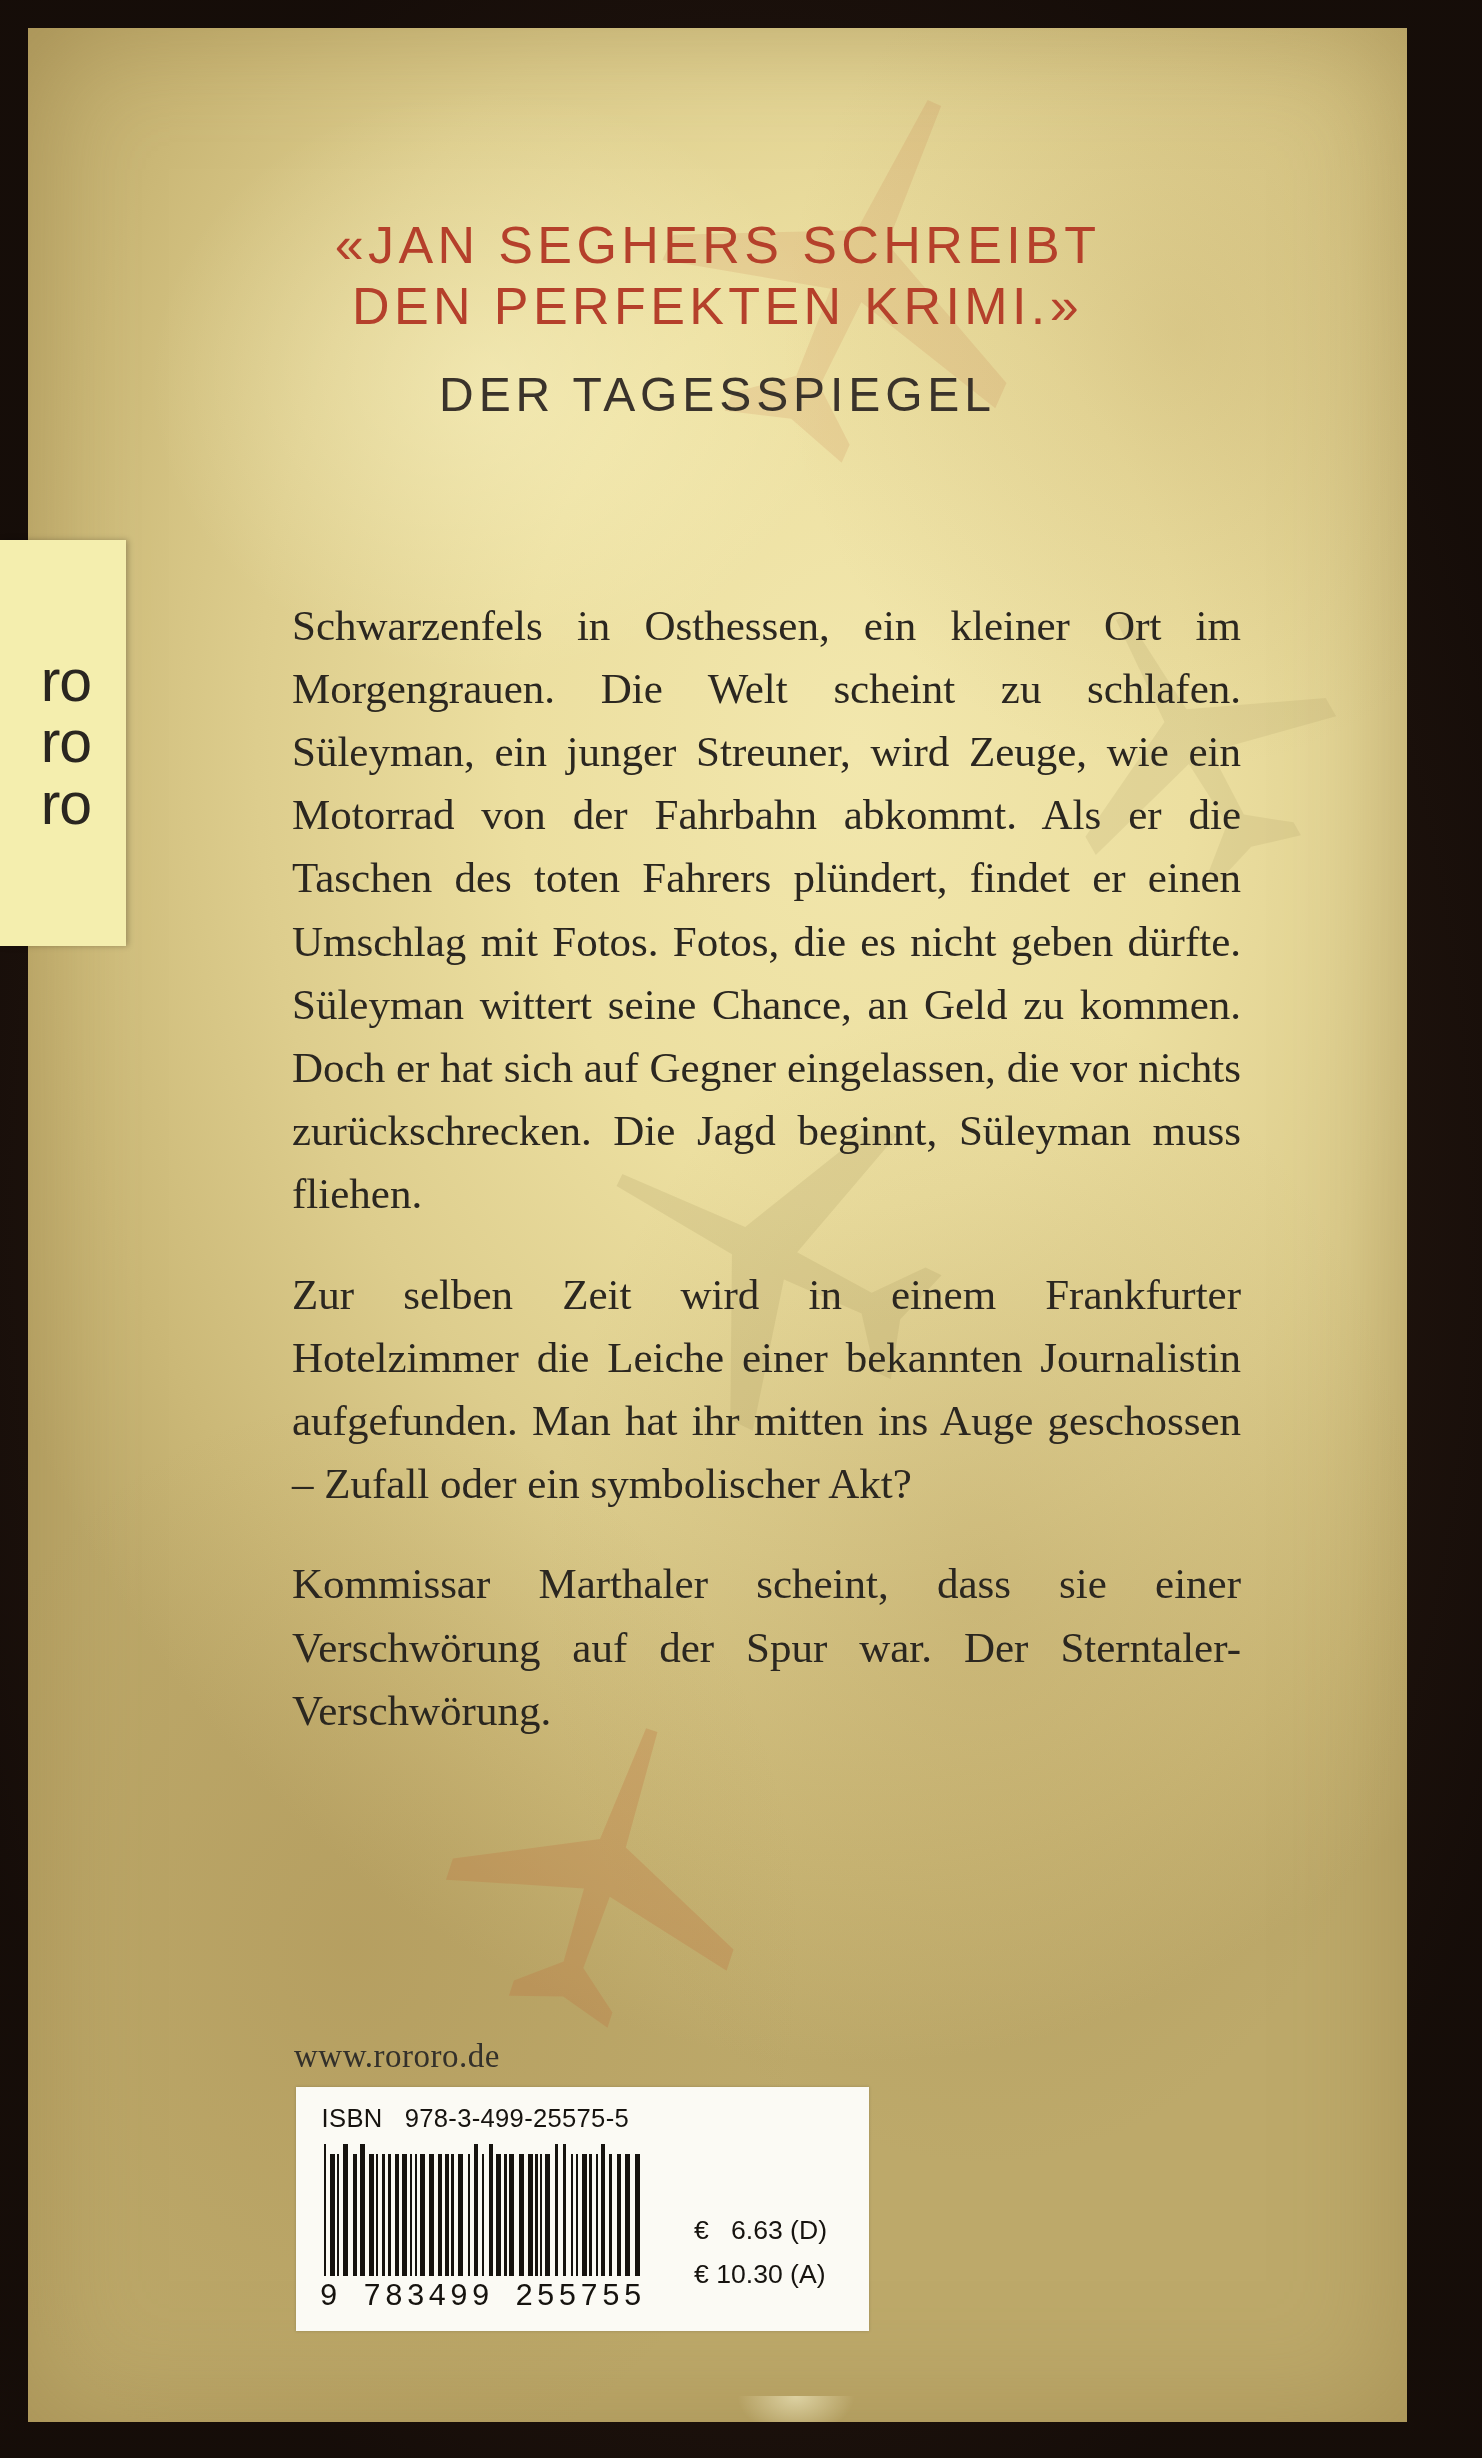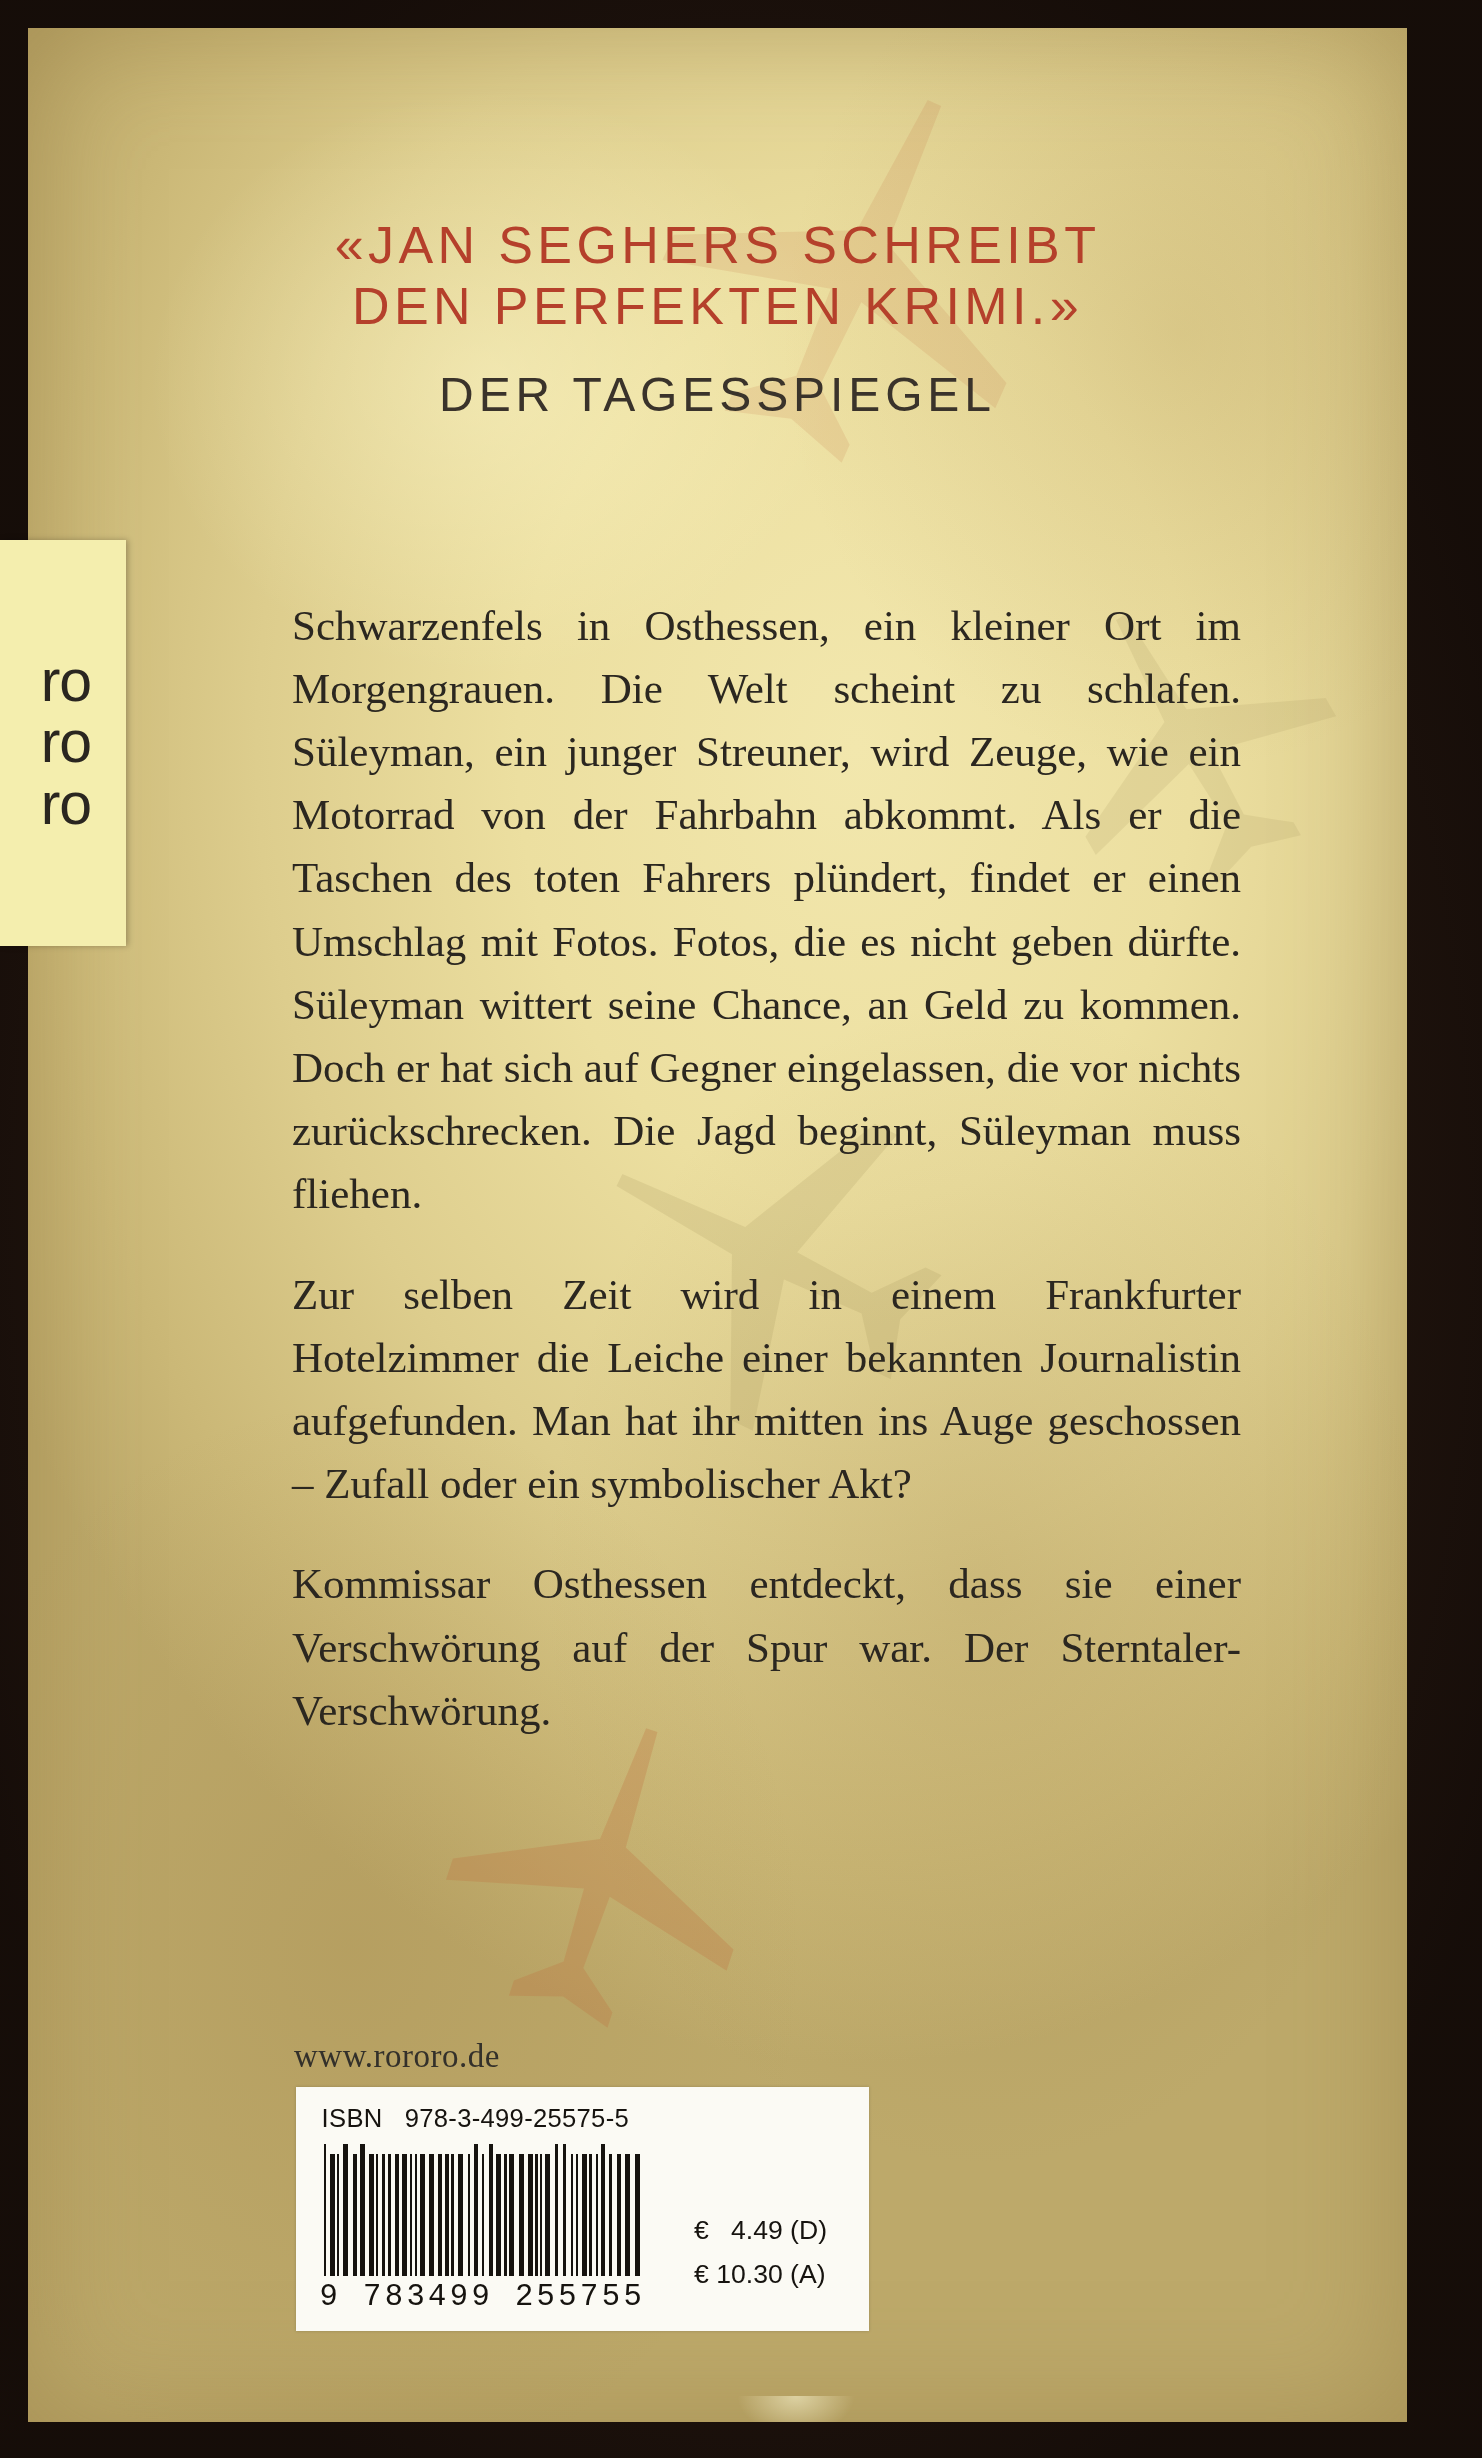--- a/index.html
+++ b/index.html
@@ -254,21 +254,21 @@
 
     <div id="quote-block">
       <div class="q-line">«JAN SEGHERS SCHREIBT</div>
       <div class="q-line">DEN PERFEKTEN KRIMI.»</div>
       <div class="source">DER TAGESSPIEGEL</div>
     </div>
 
     <div id="blurb">
       <p>Schwarzenfels in Osthessen, ein kleiner Ort im Morgengrauen. Die Welt scheint zu schlafen. Süleyman, ein junger Streuner, wird Zeuge, wie ein Motorrad von der Fahrbahn abkommt. Als er die Taschen des toten Fahrers plündert, findet er einen Umschlag mit Fotos. Fotos, die es nicht geben dürfte. Süleyman wittert seine Chance, an Geld zu kommen. Doch er hat sich auf Gegner eingelassen, die vor nichts zurückschrecken. Die Jagd beginnt, Süleyman muss fliehen.</p>
       <p>Zur selben Zeit wird in einem Frankfurter Hotelzimmer die Leiche einer bekannten Journalistin aufgefunden. Man hat ihr mitten ins Auge geschossen – Zufall oder ein symbolischer Akt?</p>
-      <p>Kommissar Osthessen entdeckt, dass sie einer Verschwörung auf der Spur war. Der Sterntaler-Verschwörung.</p>
+      <p>Kommissar Marthaler scheint, dass sie einer Verschwörung auf der Spur war. Der Sterntaler-Verschwörung.</p>
     </div>
 
     <div id="website">www.rororo.de</div>
 
     <div id="barcode-box">
       <div class="isbn-line">ISBN   978-3-499-25575-5</div>
       <div id="bars">
           <i style="width: 2px; margin-right: 4.9px; height: 108%;"></i>
           <i style="width: 4.9px; margin-right: 2px;"></i>
           <i style="width: 2px; margin-right: 3.9px;"></i>
@@ -308,21 +308,21 @@
           <i style="width: 4.9px; margin-right: 2px;"></i>
           <i style="width: 3px; margin-right: 3.9px;"></i>
           <i style="width: 2px; margin-right: 3px;"></i>
           <i style="width: 3.9px; margin-right: 3.9px; height: 108%;"></i>
           <i style="width: 3px; margin-right: 4.9px;"></i>
           <i style="width: 4.9px; margin-right: 3.9px;"></i>
           <i style="width: 4.9px; margin-right: 4.9px;"></i>
           <i style="width: 4.9px; margin-right: 3.9px;"></i>
         </div>
       <div class="isbn-digits">9 783499 255755</div>
-      <div class="price price-d">€   4.49 (D)</div>
+      <div class="price price-d">€   6.63 (D)</div>
       <div class="price price-a">€ 10.30 (A)</div>
     </div>
 
     <div class="edge-wear"></div>
   </div>
 
   <div id="rororo-tab">
     <div class="logo"><span>ro</span><br><span>ro</span><br><span>ro</span></div>
   </div>
 

